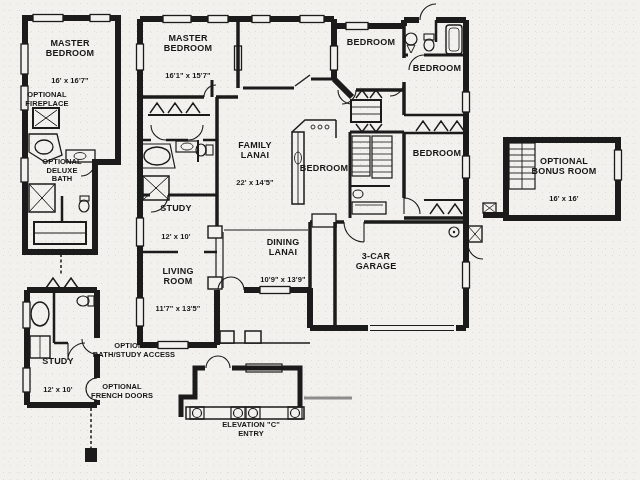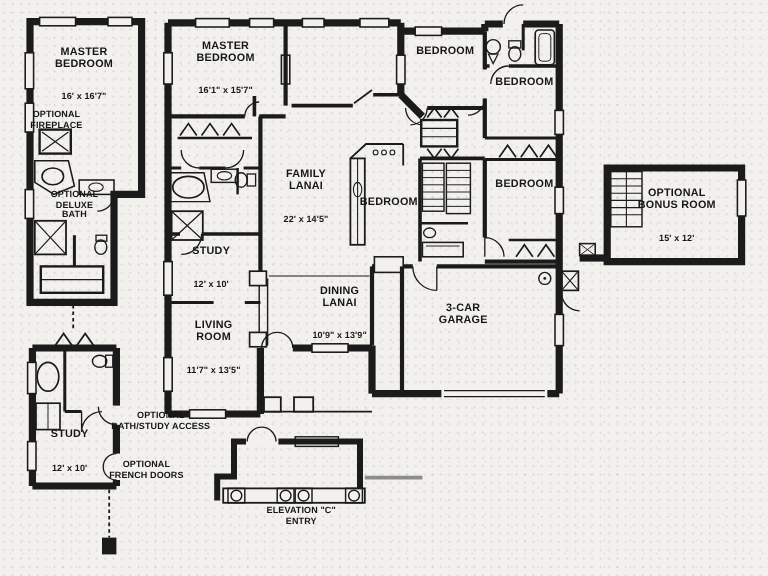--- a/index.html
+++ b/index.html
@@ -283,29 +283,29 @@
 <div class="lbl" style="left:283px;top:261px">
   <div class="rname">DINING
 LANAI</div>
   <div class="rdims">10'9" x 13'9"</div>
 </div>
 <div class="lbl" style="left:178px;top:290px">
   <div class="rname">LIVING
 ROOM</div>
   <div class="rdims">11'7" x 13'5"</div>
 </div>
-<div class="lbl" style="left:386px;top:271px">
+<div class="lbl" style="left:376px;top:271px">
   <div class="rname">3-CAR
 GARAGE</div>
   
 </div>
 <div class="lbl" style="left:564px;top:180px">
   <div class="rname">OPTIONAL
 BONUS ROOM</div>
-  <div class="rdims">15' x 12'</div>
+  <div class="rdims">16' x 16'</div>
 </div>
 <div class="lbl" style="left:58px;top:376px">
   <div class="rname">STUDY</div>
   <div class="rdims">12' x 10'</div>
 </div>
 
 <div class="lbl ann" style="left:47px;top:100px">OPTIONAL
 FIREPLACE</div>
 <div class="lbl ann" style="left:62px;top:171px">OPTIONAL
 DELUXE

